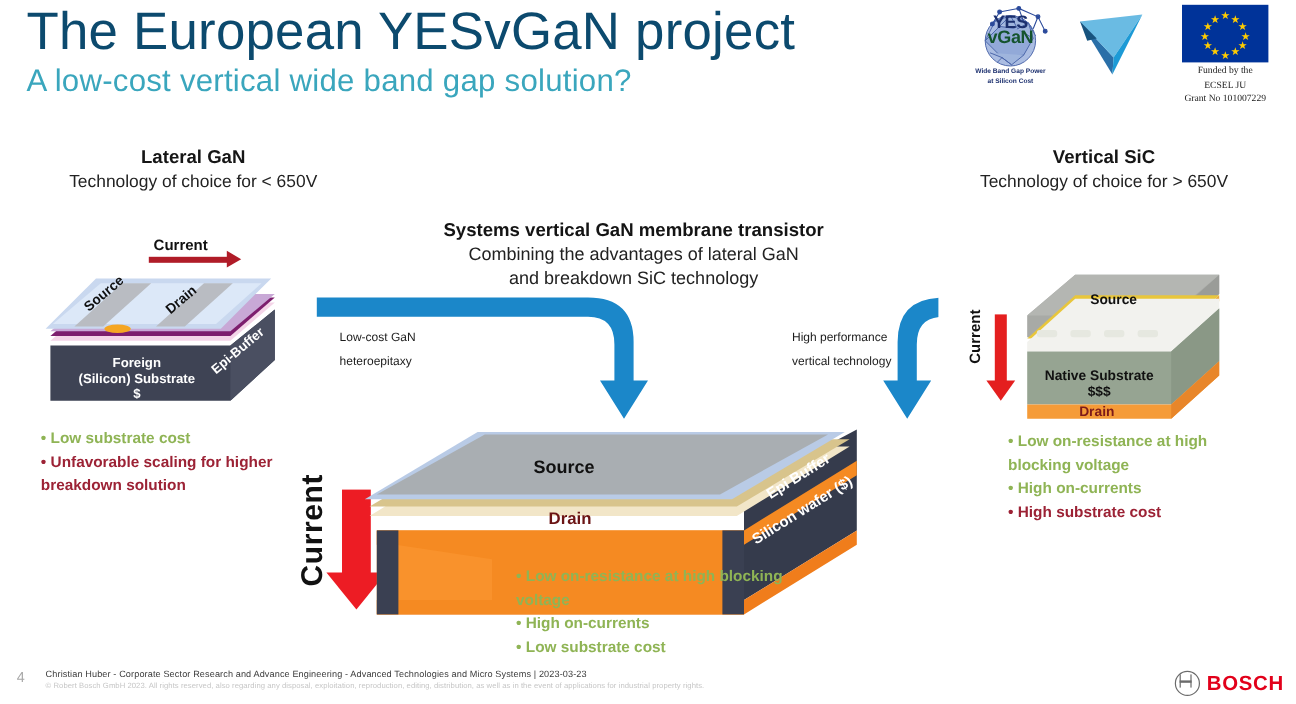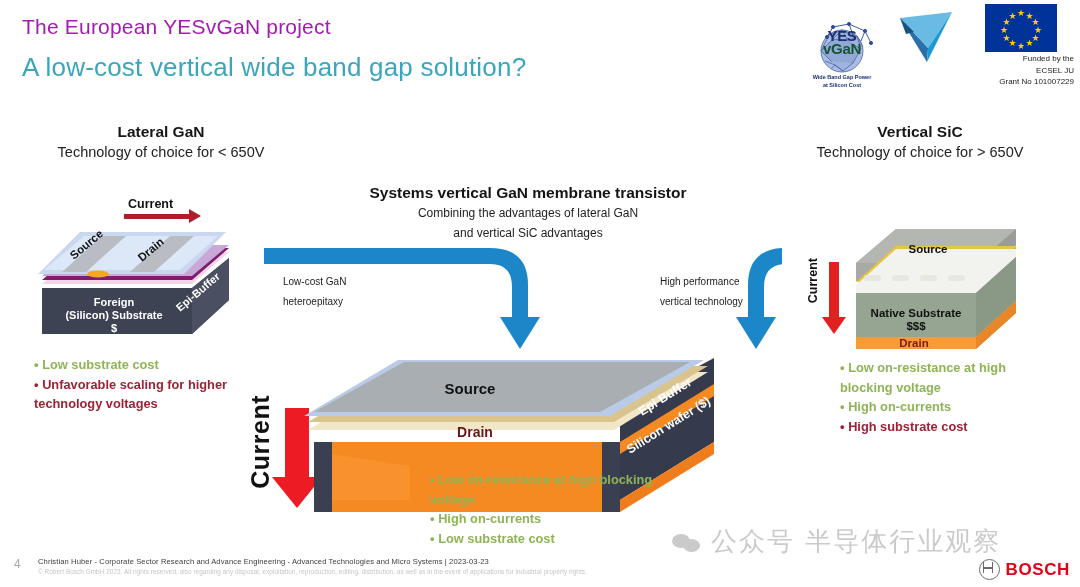--- a/index.html
+++ b/index.html
@@ -6,52 +6,52 @@
   body{
     width:1080px;height:587px;
     font-family:"Liberation Sans","DejaVu Sans",sans-serif;
     color:#1a1a1a;
     overflow:hidden;position:relative;
   }
   .slide{position:relative;width:1080px;height:587px;background:#fff;}
 
   
   .title-block{position:absolute;left:22px;top:8px;}
-  .title-line1{font-size:21px;line-height:38px;color:#a21caf;letter-spacing:.2px;}
+  .title-line1{font-size:44px;line-height:38px;color:#0c4a6e;letter-spacing:.2px;}
   .title-line2{font-size:26px;line-height:38px;color:#3aa6bd;letter-spacing:.2px;margin-top:2px;}
 
   
   .logos{position:absolute;right:6px;top:4px;display:flex;align-items:flex-start;gap:10px;}
-  .yes-logo{width:88px;text-align:center;position:relative;margin-top:17px;}
+  .yes-logo{width:88px;text-align:center;position:relative;}
   .yes-globe{position:relative;width:78px;height:52px;margin:0 auto;}
   .yes-globe svg{position:absolute;left:0;top:0;}
   .yes-word{position:absolute;left:0;top:8px;width:78px;text-align:center;
     font-size:15px;font-weight:bold;color:#1b2f6e;letter-spacing:-0.3px;line-height:13px;}
   .yes-word .v{color:#14532d;}
   .yes-cap{font-size:5.5px;font-weight:bold;color:#1b2f6e;line-height:7px;margin-top:1px;}
 
   .v-logo{width:62px;height:58px;position:relative;margin-top:4px;}
 
   .eu-logo{width:106px;text-align:center;}
   .eu-flag{width:72px;height:48px;background:#003399;position:relative;margin:0 auto;}
   .eu-star{position:absolute;color:#ffcc00;font-size:9px;line-height:9px;}
-  .eu-cap{font-size:8px;color:#222;line-height:9.5px;margin-top:2px;font-family:Liberation Sans, sans-serif;text-align:right;}
+  .eu-cap{font-size:8px;color:#222;line-height:9.5px;margin-top:2px;font-family:Liberation Serif, serif;}
 
   
   .col-head{position:absolute;text-align:center;}
   .col-head .h1{font-size:15.5px;font-weight:bold;color:#161616;line-height:20px;}
   .col-head .h2{font-size:14.5px;color:#222;line-height:20px;}
 
   #left-head{left:16px;top:122px;width:290px;}
   #right-head{left:775px;top:122px;width:290px;}
 
   
   #center-head{position:absolute;left:268px;top:182px;width:520px;text-align:center;}
   #center-head .h1{font-size:15.5px;font-weight:bold;color:#141414;line-height:21px;}
-  #center-head .h2{font-size:12px;color:#222;line-height:20px;}
+  #center-head .h2{font-size:15px;color:#222;line-height:20px;}
 
   
   .arrow-label{position:absolute;font-size:10px;line-height:20px;color:#1c1c1c;}
   #arr-label-left{left:283px;top:272px;}
   #arr-label-right{left:660px;top:272px;text-align:left;}
 
   .arrow-svg{position:absolute;left:262px;top:243px;}
 
   
   .bullets{position:absolute;}
@@ -187,21 +187,21 @@
   </div>
 
   <div class="col-head" id="right-head">
     <div class="h1">Vertical SiC</div>
     <div class="h2">Technology of choice for &gt; 650V</div>
   </div>
 
   <div id="center-head">
     <div class="h1">Systems vertical GaN membrane transistor</div>
     <div class="h2">Combining the advantages of lateral GaN</div>
-    <div class="h2">and vertical SiC advantages</div>
+    <div class="h2">and breakdown SiC technology</div>
   </div>
 
   <svg class="arrow-svg" width="520" height="110">
 
     <path d="M2 7 L228 7 Q250 7 250 30 L250 60 L238 60 L258 92 L278 60 L266 60 L266 28 Q266 -9 228 -9 L2 -9 Z" fill="#1b87c9" transform="translate(0,14)"></path>
 
     <path d="M518 7 L292 7 Q270 7 270 30 L270 60 L282 60 L262 92 L242 60 L254 60 L254 28 Q254 -9 292 -9 L518 -9 Z" fill="#1b87c9" transform="translate(232,14)"></path>
   </svg>
 
   <div class="arrow-label" id="arr-label-left">
@@ -237,21 +237,21 @@
     <text x="40" y="44" fill="#111" font-size="11.5" font-weight="bold" font-family="Liberation Sans, sans-serif" transform="rotate(-40 40 44)">Source</text>
     <text x="108" y="46" fill="#111" font-size="11.5" font-weight="bold" font-family="Liberation Sans, sans-serif" transform="rotate(-40 108 46)">Drain</text>
     <text x="146" y="96" fill="#fff" font-size="11" font-weight="bold" font-family="Liberation Sans, sans-serif" transform="rotate(-40 146 96)">Epi-Buffer</text>
     <text x="80" y="90" fill="#fff" font-size="11" font-weight="bold" text-anchor="middle" font-family="Liberation Sans, sans-serif">Foreign</text>
     <text x="80" y="103" fill="#fff" font-size="11" font-weight="bold" text-anchor="middle" font-family="Liberation Sans, sans-serif">(Silicon) Substrate</text>
     <text x="80" y="116" fill="#fff" font-size="11" font-weight="bold" text-anchor="middle" font-family="Liberation Sans, sans-serif">$</text>
   </svg>
 
   <div class="bullets" id="left-bullets">
     <div class="b green"><span class="dot">•</span> <span>Low substrate cost</span></div>
-    <div class="b red"><span class="dot">•</span> <span>Unfavorable scaling for higher technology voltages</span></div>
+    <div class="b red"><span class="dot">•</span> <span>Unfavorable scaling for higher breakdown solution</span></div>
   </div>
 
   <div class="cur-lbl" id="right-current">Current</div>
   <div class="vbar-r"></div>
 
   <svg class="dev" id="right-dev" viewBox="0 0 185 130">
 
     <polygon points="8,38 8,56 128,56 168,20 168,4 48,4" fill="#a8aaa6"></polygon>
     <polygon points="128,56 168,20 168,4 128,40" fill="#9a9c98"></polygon>
     <polygon points="8,38 128,38 168,4 48,4" fill="#b4b6b2"></polygon>
@@ -309,27 +309,20 @@
     <text x="352" y="66" fill="#fff" font-size="12.5" font-weight="bold" font-family="Liberation Sans, sans-serif" transform="rotate(-32 352 66)">Epi Buffer</text>
     <text x="340" y="104" fill="#fff" font-size="12.5" font-weight="bold" font-family="Liberation Sans, sans-serif" transform="rotate(-32 340 104)">Silicon wafer ($)</text>
   </svg>
 
   <div class="bullets" id="center-bullets">
     <div class="b"><span class="dot">•</span> <span>Low on-resistance at high blocking voltage</span></div>
     <div class="b"><span class="dot">•</span> <span>High on-currents</span></div>
     <div class="b"><span class="dot">•</span> <span>Low substrate cost</span></div>
   </div>
 
-  <div class="watermark">
-    <div class="wm-chat">
-      <i style="left:0;top:3px;width:18px;height:14px;"></i>
-      <i style="left:11px;top:8px;width:17px;height:13px;"></i>
-    </div>
-    <div class="wm-text">公众号  半导体行业观察</div>
-  </div>
 
   <div class="footer">
     <div class="slide-num">4</div>
     <div class="foot1">Christian Huber - Corporate Sector Research and Advance Engineering - Advanced Technologies and Micro Systems | 2023-03-23</div>
     <div class="foot2">© Robert Bosch GmbH 2023. All rights reserved, also regarding any disposal, exploitation, reproduction, editing, distribution, as well as in the event of applications for industrial property rights.</div>
     <div class="bosch">
       <div class="bosch-mark"></div>
       <div class="bosch-word">BOSCH</div>
     </div>
   </div>

